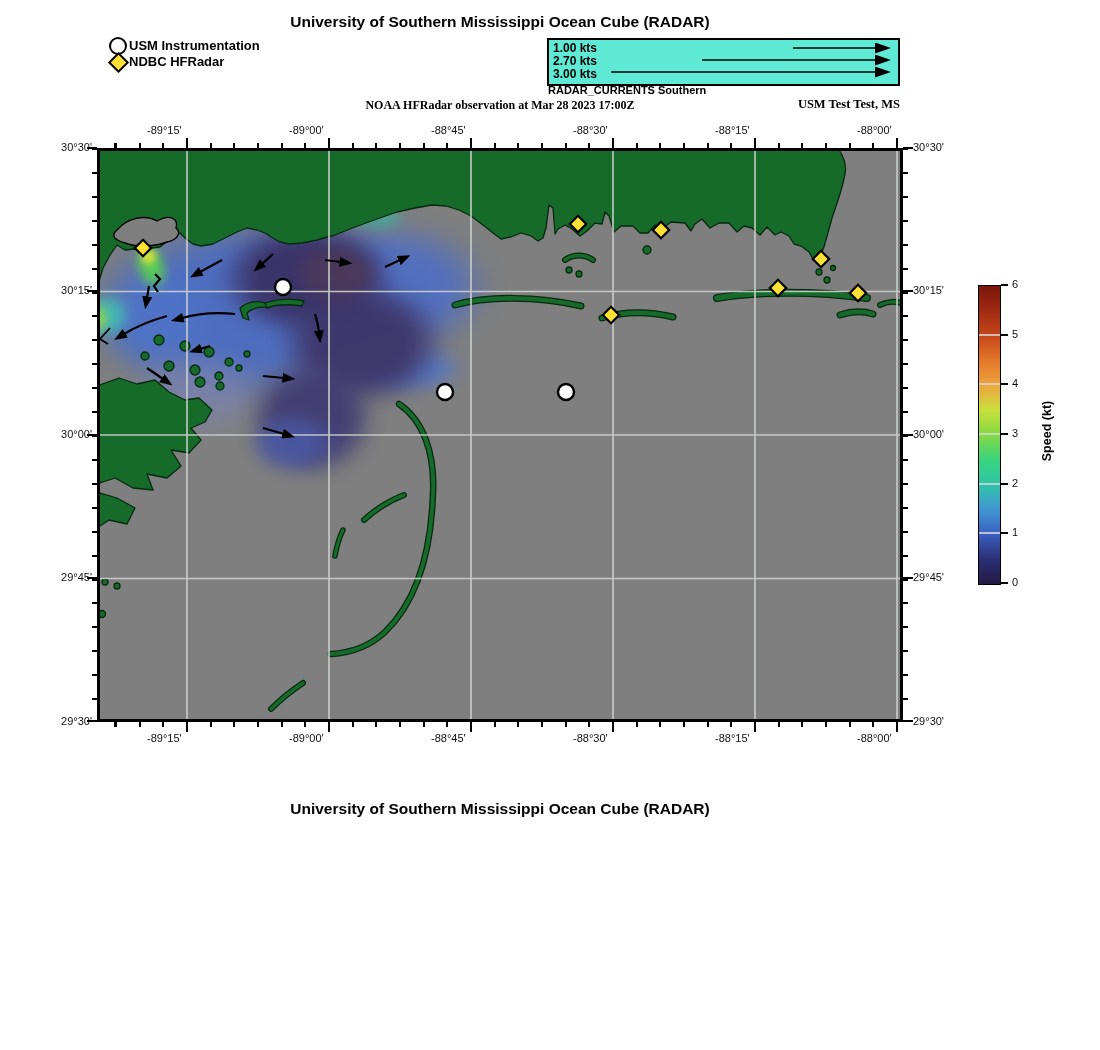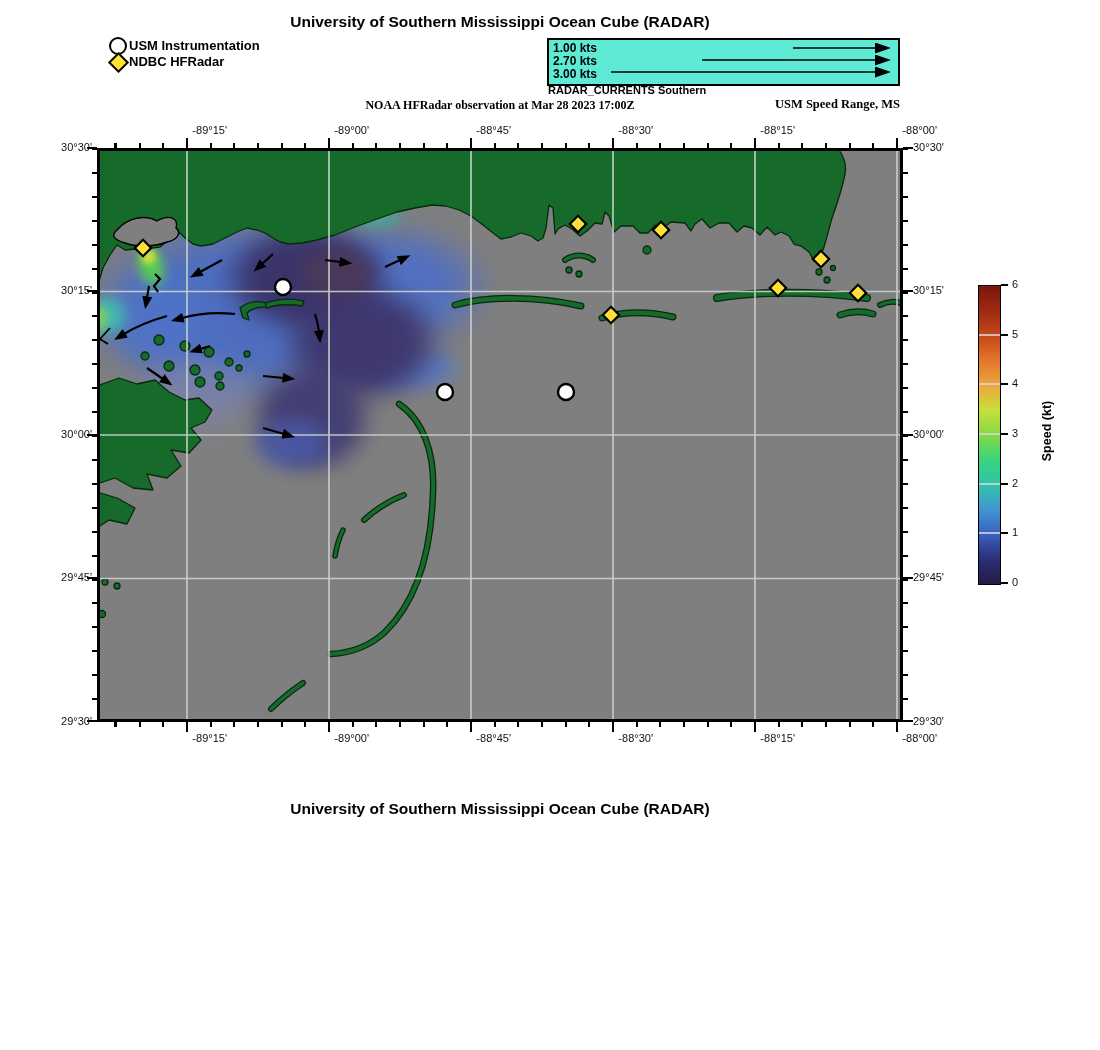--- a/index.html
+++ b/index.html
@@ -6,21 +6,21 @@
   #canvas{position:relative;width:1100px;height:1050px;background:#fff;overflow:hidden;
           font-family:"Liberation Sans",sans-serif;color:#000;}
   .abs{position:absolute;}
   .ttl{font-weight:bold;font-size:15.5px;text-align:center;}
   .sub{font-family:"Liberation Serif",serif;font-weight:bold;font-size:12px;text-align:center;}
   .range{font-family:"Liberation Serif",serif;font-weight:bold;font-size:12.5px;text-align:right;}
   .leglbl{font-weight:bold;font-size:13px;line-height:15px;}
   .veclbl{font-weight:bold;font-size:12px;line-height:13px;}
   .cap{font-weight:bold;font-size:11px;}
   .tick{font-size:11px;color:#111;}
-  .xlbl{width:80px;text-align:right;}
+  .xlbl{width:80px;text-align:left;}
   .ylbl-l{width:75px;text-align:right;}
   .ylbl-r{width:70px;text-align:left;}
   .cblbl{width:20px;text-align:left;font-size:11px;}
   #map{left:97px;top:148px;width:806px;height:574px;background:#7f7f7f;overflow:hidden;}
   .blob{position:absolute;border-radius:50%;}
   
   .mtx{background-image:repeating-linear-gradient(to right,#000 0 2px,transparent 2px 23.67px);
        background-position-x:18px;height:5px;width:806px;left:97px;}
   .mty{background-image:repeating-linear-gradient(to bottom,#000 0 2px,transparent 2px 23.92px);
        width:5px;height:574px;top:148px;}
@@ -35,21 +35,21 @@
   .cbtitle{font-weight:bold;font-size:12.5px;text-align:center;transform:rotate(-90deg);}
   #vecbox{left:547px;top:38px;width:349px;height:44px;border:2.5px solid #000;background:#5eead4;}
 </style>
 </head>
 <body>
 
 <div id="canvas">
 
   <div class="abs ttl" style="left:97px;top:13px;width:806px;">University of Southern Mississippi Ocean Cube (RADAR)</div>
   <div class="abs sub" style="left:97px;top:98px;width:806px;">NOAA HFRadar observation at Mar 28 2023 17:00Z</div>
-  <div class="abs range" style="left:700px;top:97px;width:200px;">USM Speed Range, MS</div>
+  <div class="abs range" style="left:700px;top:97px;width:200px;">USM Test Test, MS</div>
 
   <div class="abs" style="left:109px;top:37px;width:14px;height:14px;border:2px solid #000;border-radius:50%;background:#fff;"></div>
   <div class="abs leglbl" style="left:129px;top:38px;">USM Instrumentation</div>
   <div class="abs" style="left:111px;top:55px;width:11px;height:11px;background:#ffe136;border:2px solid #000;transform:rotate(45deg);"></div>
   <div class="abs leglbl" style="left:129px;top:54px;">NDBC HFRadar</div>
 
   <div class="abs" id="vecbox">
     <div class="abs veclbl" style="left:4px;top:2px;">1.00 kts</div>
     <div class="abs veclbl" style="left:4px;top:15px;">2.70 kts</div>
     <div class="abs veclbl" style="left:4px;top:28px;">3.00 kts</div>

